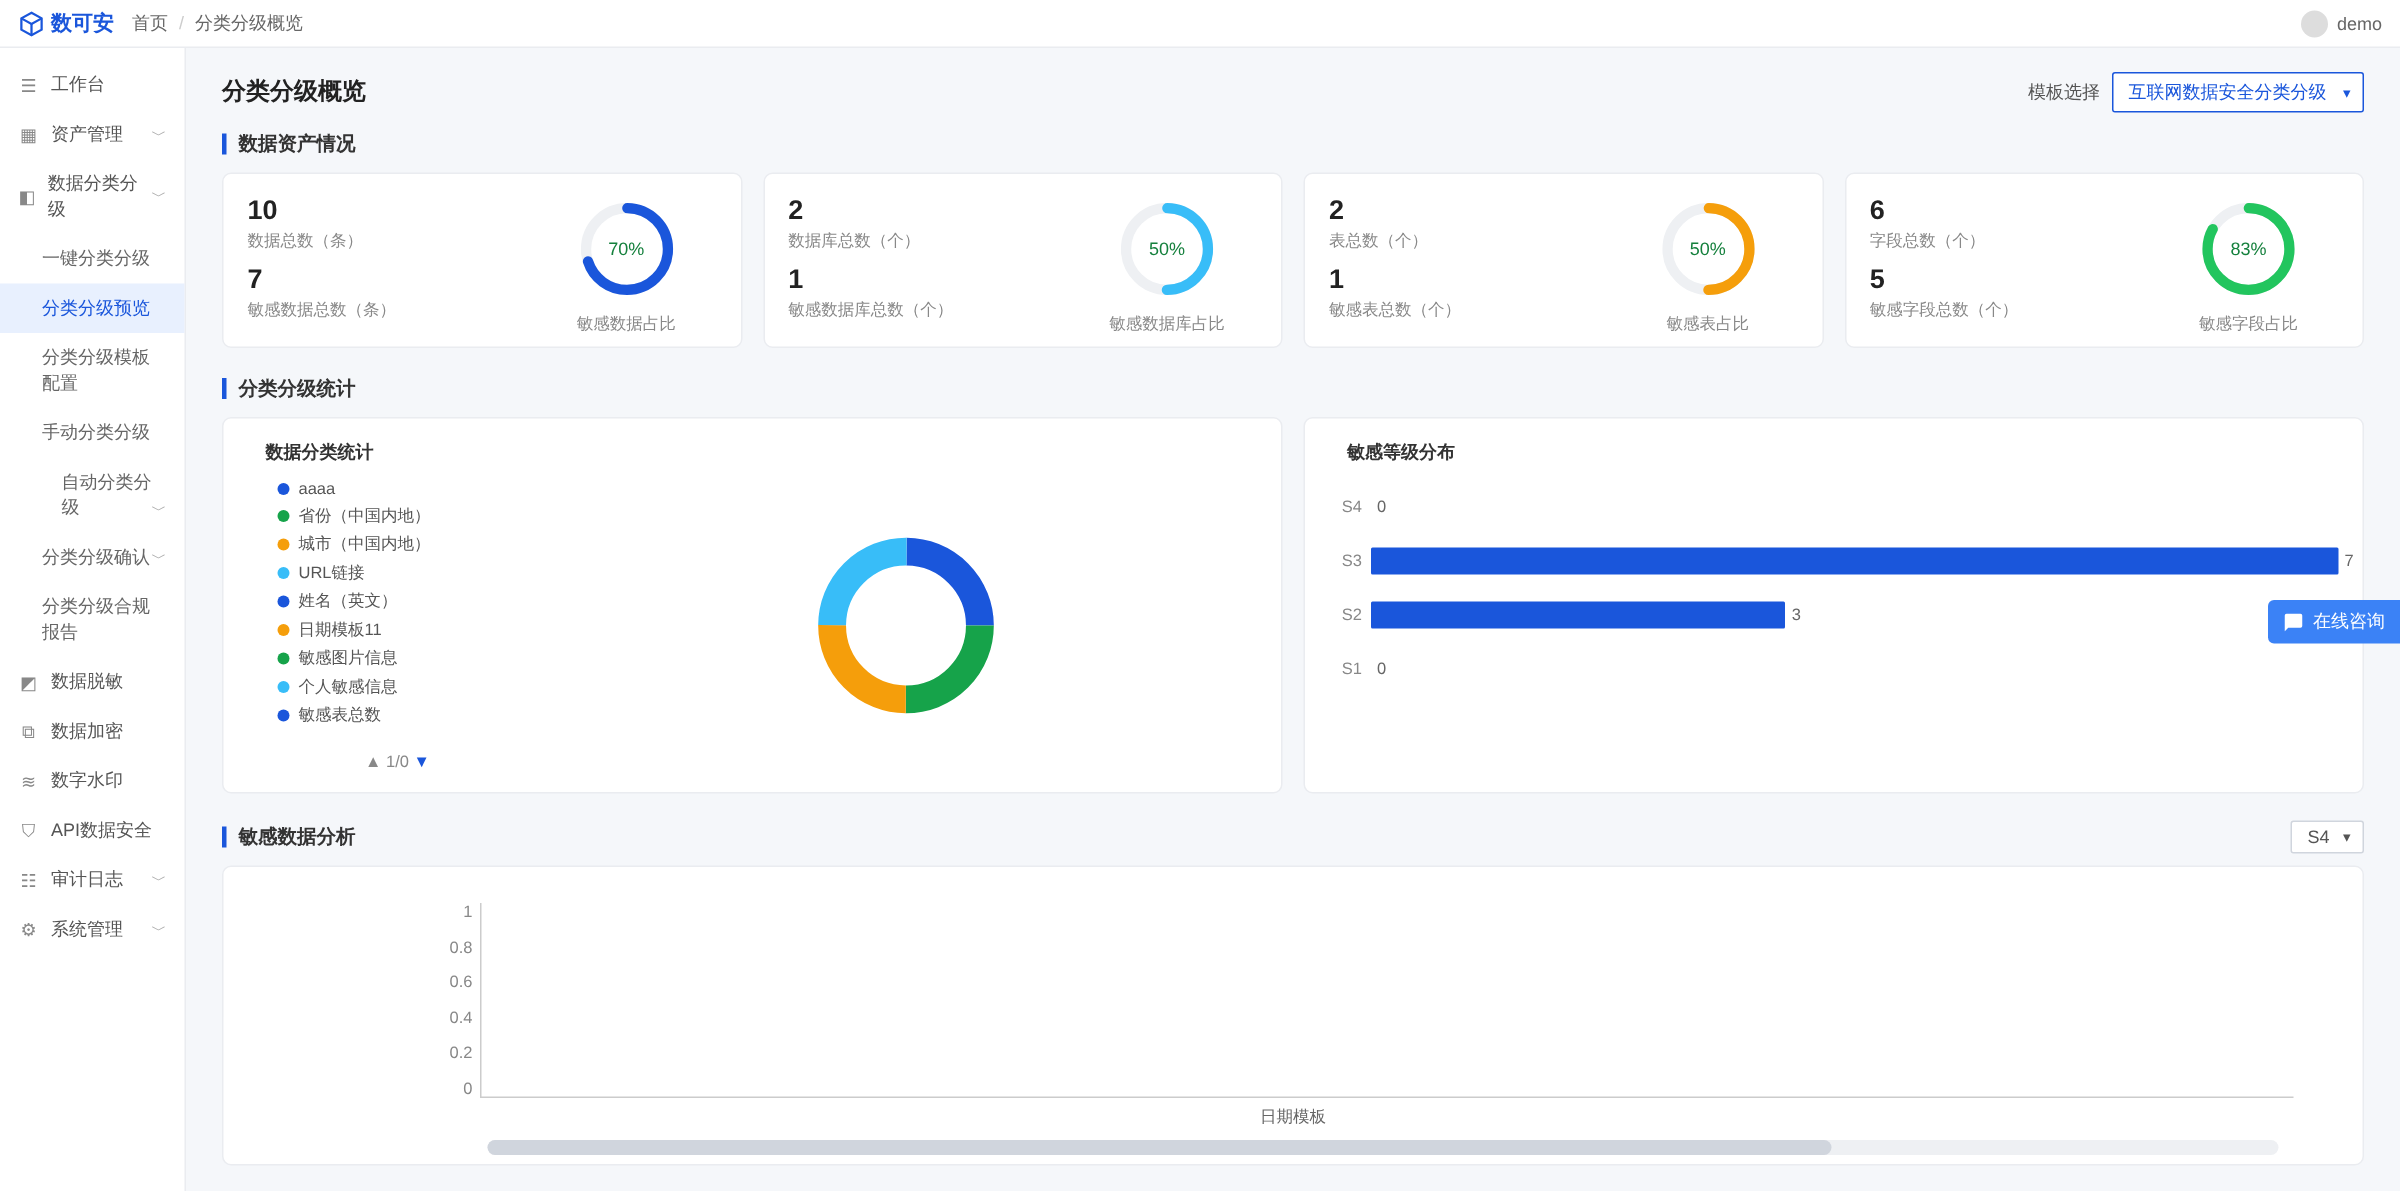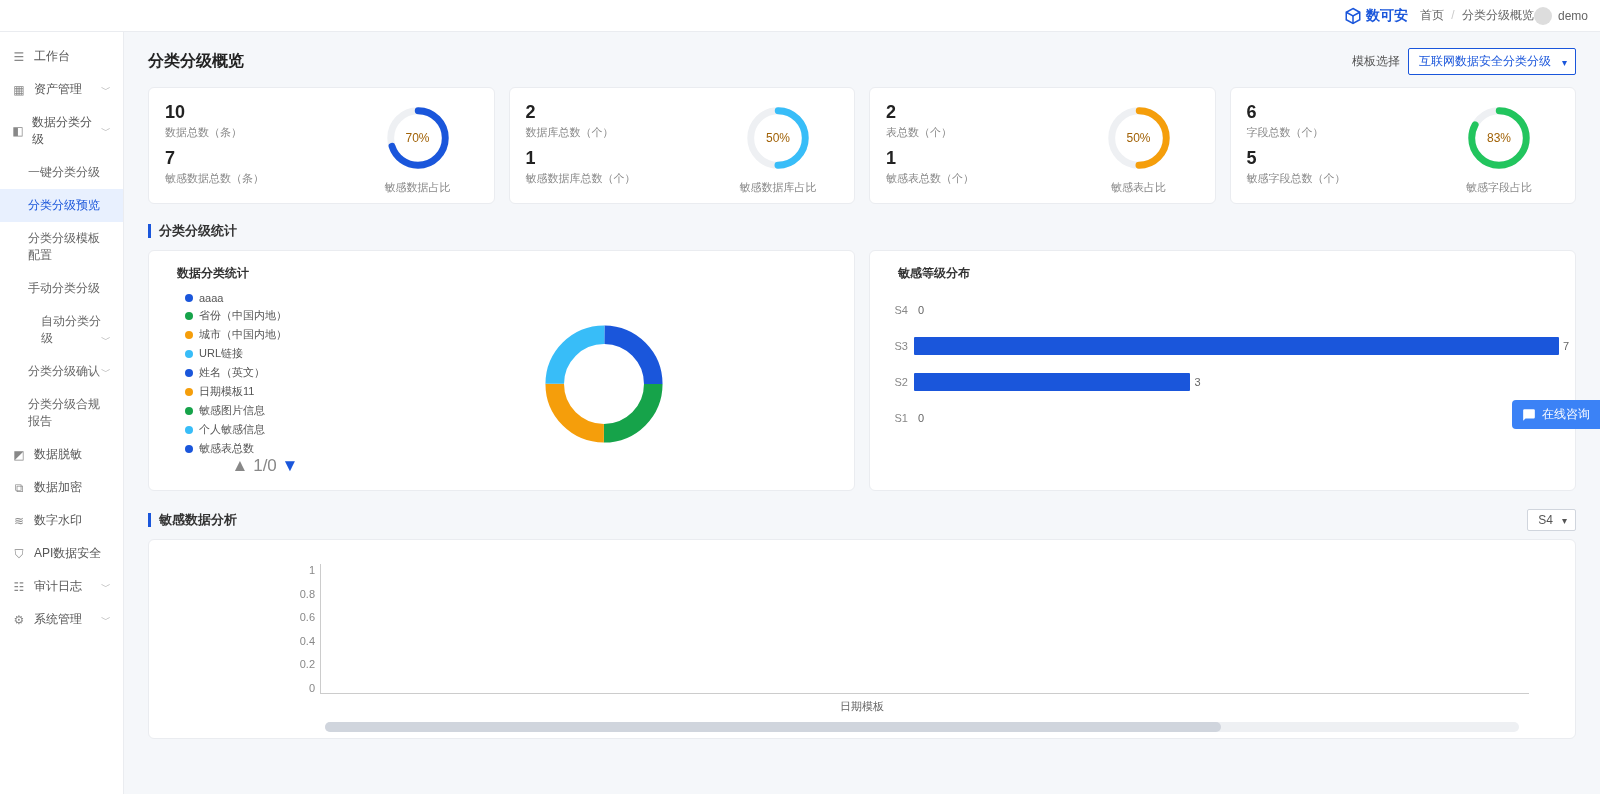--- a/index.html
+++ b/index.html
@@ -1,19 +1,19 @@
 <!DOCTYPE html>
 <html><head>
 <meta charset="utf-8">
 <style>
 * { box-sizing: border-box; margin: 0; padding: 0; }
 body { font-family: "Microsoft YaHei", -apple-system, sans-serif; background: #f5f7fa; color: #333; font-size: 12px; }
 
 
-.header { height: 32px; background: #fff; border-bottom: 1px solid #eaecf0; display: flex; align-items: center; padding: 0 12px; justify-content: flex-end; }
+.header { height: 32px; background: #fff; border-bottom: 1px solid #eaecf0; display: flex; align-items: center; padding: 0 12px; justify-content: space-between; }
 .header-left { display: flex; align-items: center; gap: 12px; }
 .logo { display: flex; align-items: center; gap: 4px; color: #1a56db; font-weight: bold; font-size: 14px; }
 .logo-icon { width: 18px; height: 18px; }
 .breadcrumb { color: #666; font-size: 12px; }
 .breadcrumb .sep { margin: 0 4px; color: #ccc; }
 .header-right { display: flex; align-items: center; gap: 6px; color: #666; }
 .avatar { width: 18px; height: 18px; border-radius: 50%; background: #ddd; display:inline-block; }
 
 
 .layout { display: flex; }
@@ -41,34 +41,34 @@
 
 
 .cards { display:flex; gap:14px; }
 .card { flex:1; background:#fff; border:1px solid #eaecf0; border-radius:6px; padding:14px 16px 8px; display:flex; }
 .card-left { flex:1; }
 .card-metric { margin-bottom:8px; }
 .card-value { font-size:18px; font-weight:bold; color:#222; }
 .card-label { font-size:11px; color:#888; margin-top:2px;}
 .card-right { width:120px; display:flex; flex-direction:column; align-items:center; justify-content:center;}
 .donut-wrap { position:relative; width:72px; height:72px; }
-.donut-text { position:absolute; top:50%; left:50%; transform:translate(-50%,-50%); font-size:12px; color:#a16207; }
+.donut-text { position:absolute; top:50%; left:50%; transform:translate(-50%,-50%); font-size:12px; color:#15803d; }
 .donut-caption { font-size:11px; color:#888; margin-top:6px; text-align:center; }
 
 
 .panels { display:flex; gap:14px; }
 .panel { background:#fff; border:1px solid #eaecf0; border-radius:6px; padding:14px 16px; flex:1; }
 .panel-title { font-size:12px; font-weight:bold; color:#333; margin-bottom:10px;margin-left:12px;}
 
 
 .legend-box { display:flex; gap:24px; align-items:center; }
 .legend-list { display:flex; flex-direction:column; gap:4px; margin-left:20px;}
 .legend-item { display:flex; align-items:center; gap:6px; font-size:11px; color:#555;}
 .legend-dot { width:8px; height:8px; border-radius:50%; display:inline-block;}
-.legend-pager { text-align:center; font-size:17px; color:#888; margin-top:0; margin-left:20px;}
+.legend-pager { text-align:center; font-size:11px; color:#888; margin-top:18px; margin-left:20px;}
 .legend-pager .tri { cursor:pointer; user-select:none; }
 
 
 .barchart { position:relative; height:150px; }
 .bar-row { display:flex; align-items:center; height:36px; }
 .bar-cat { width:28px; text-align:right; padding-right:6px; font-size:11px; color:#888;}
 .bar-track { flex:1; position:relative; height:22px; }
 .bar-fill { position:absolute; left:0; top:2px; height:18px; background:#1a56db; border-radius:1px;}
 .bar-val { position:absolute; top:2px; font-size:11px; color:#666; line-height:18px;}
 
@@ -176,20 +176,23 @@
       <div class="page-title">分类分级概览</div>
       <div class="template-area">
         <span class="template-label">模板选择</span>
         <div class="template-select sel-caret">
           <span>互联网数据安全分类分级</span>
         </div>
       </div>
     </div>
 
     <div class="section">
+      <div class="section-title">
+          <span>数据资产情况</span>
+        </div>
       <div class="cards" id="kpi-cards">
   <div class="card">
     <div class="card-left">
       <div class="card-metric">
         <div class="card-value">10</div>
         <div class="card-label">数据总数（条）</div>
       </div>
       <div class="card-metric">
         <div class="card-value">7</div>
         <div class="card-label">敏感数据总数（条）</div>

